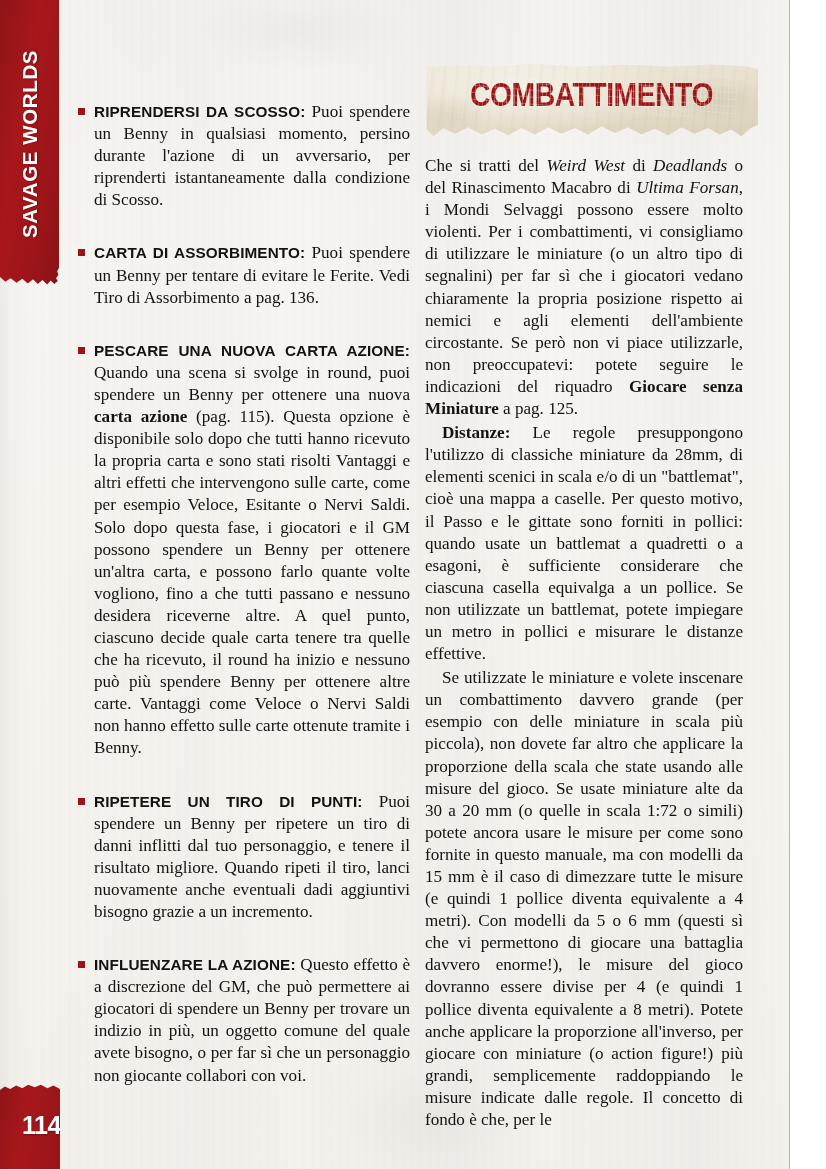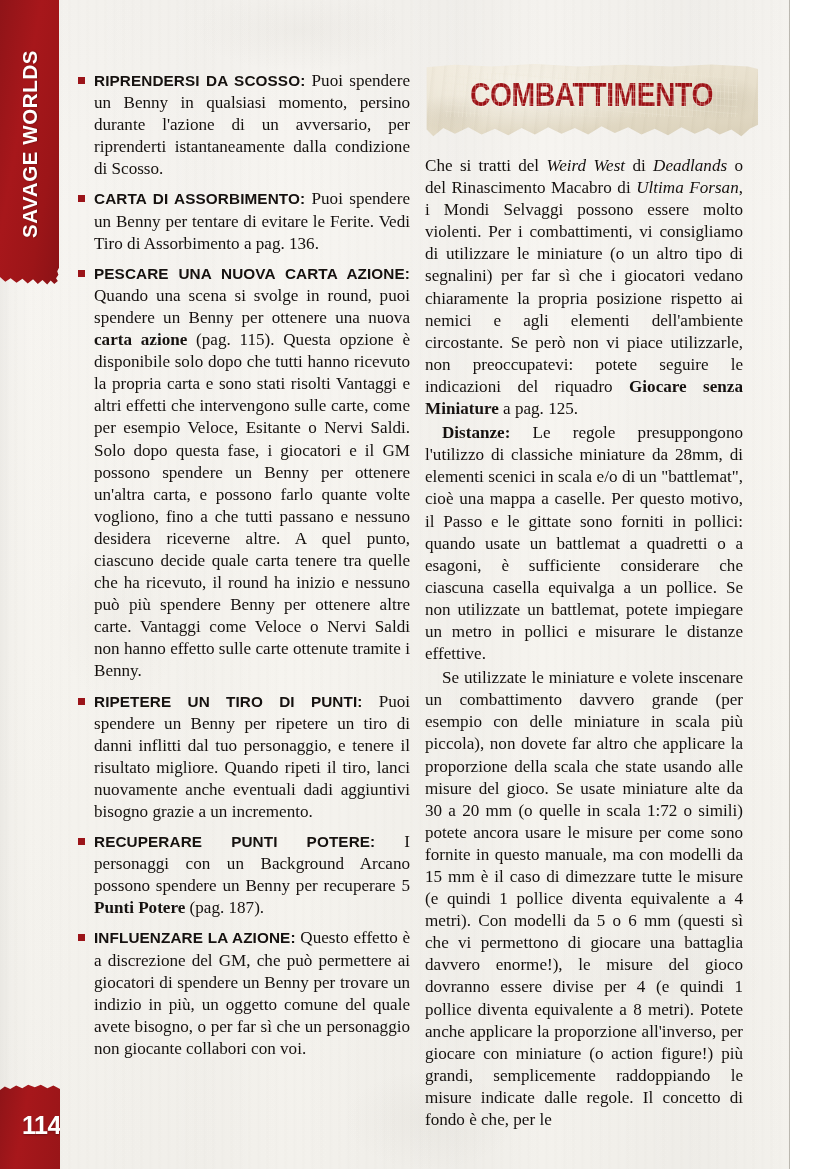--- a/index.html
+++ b/index.html
@@ -133,20 +133,21 @@
     hyphens: auto;
   }
   #col-left  { left: 78px; }
   #col-right { left: 425px; top: 155px; }
 
   
   .bullet-item {
     position: relative;
     padding-left: 16px;
     margin-bottom: 8px;
+    margin-top: 31px;
   }
   .bullet-item:last-child { margin-bottom: 0; }
   .bullet-marker {
     position: absolute;
     left: 0;
     top: 7px;
     width: 7px;
     height: 7px;
     background: #9b1419;
   }
@@ -266,24 +267,20 @@
     <div class="bullet-item">
       <span class="bullet-marker"></span>
       <span class="lead">PESCARE UNA NUOVA CARTA AZIONE:</span><span> Quando una scena si svolge in round, puoi spendere un Benny per ottenere una nuova </span><span class="bold">carta azione</span><span> (pag. 115). Questa opzione è disponibile solo dopo che tutti hanno ricevuto la propria carta e sono stati risolti Vantaggi e altri effetti che intervengono sulle carte, come per esempio Veloce, Esitante o Nervi Saldi. Solo dopo questa fase, i giocatori e il GM possono spendere un Benny per ottenere un'altra carta, e possono farlo quante volte vogliono, fino a che tutti passano e nessuno desidera riceverne altre. A quel punto, ciascuno decide quale carta tenere tra quelle che ha ricevuto, il round ha inizio e nessuno può più spendere Benny per ottenere altre carte. Vantaggi come Veloce o Nervi Saldi non hanno effetto sulle carte ottenute tramite i Benny.</span>
     </div>
 
     <div class="bullet-item">
       <span class="bullet-marker"></span>
       <span class="lead">RIPETERE UN TIRO DI PUNTI:</span><span> Puoi spendere un Benny per ripetere un tiro di danni inflitti dal tuo personaggio, e tenere il risultato migliore. Quando ripeti il tiro, lanci nuovamente anche eventuali dadi aggiuntivi bisogno grazie a un incremento.</span>
     </div>
 
-    <div class="bullet-item">
-      <span class="bullet-marker"></span>
-      <span class="lead">RECUPERARE PUNTI POTERE:</span><span> I personaggi con un Background Arcano possono spendere un Benny per recuperare 5 </span><span class="bold">Punti Potere</span><span> (pag. 187).</span>
-    </div>
 
     <div class="bullet-item">
       <span class="bullet-marker"></span>
       <span class="lead">INFLUENZARE LA AZIONE:</span><span> Questo effetto è a discrezione del GM, che può permettere ai giocatori di spendere un Benny per trovare un indizio in più, un oggetto comune del quale avete bisogno, o per far sì che un personaggio non giocante collabori con voi.</span>
     </div>
 
   </div>
 
   <div id="banner">
     <div class="parchment"></div>

